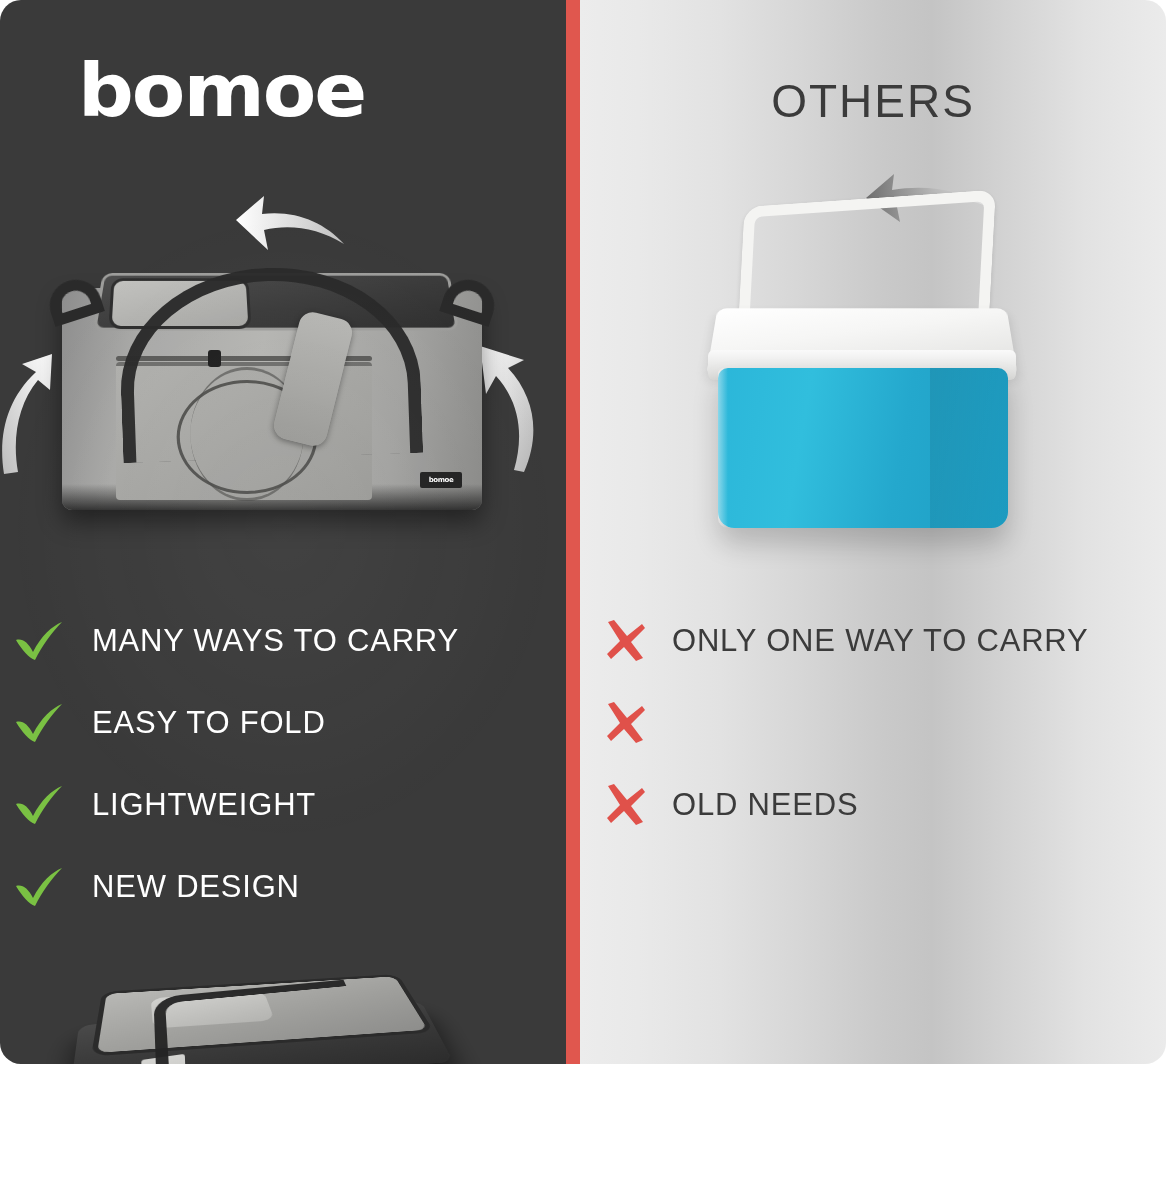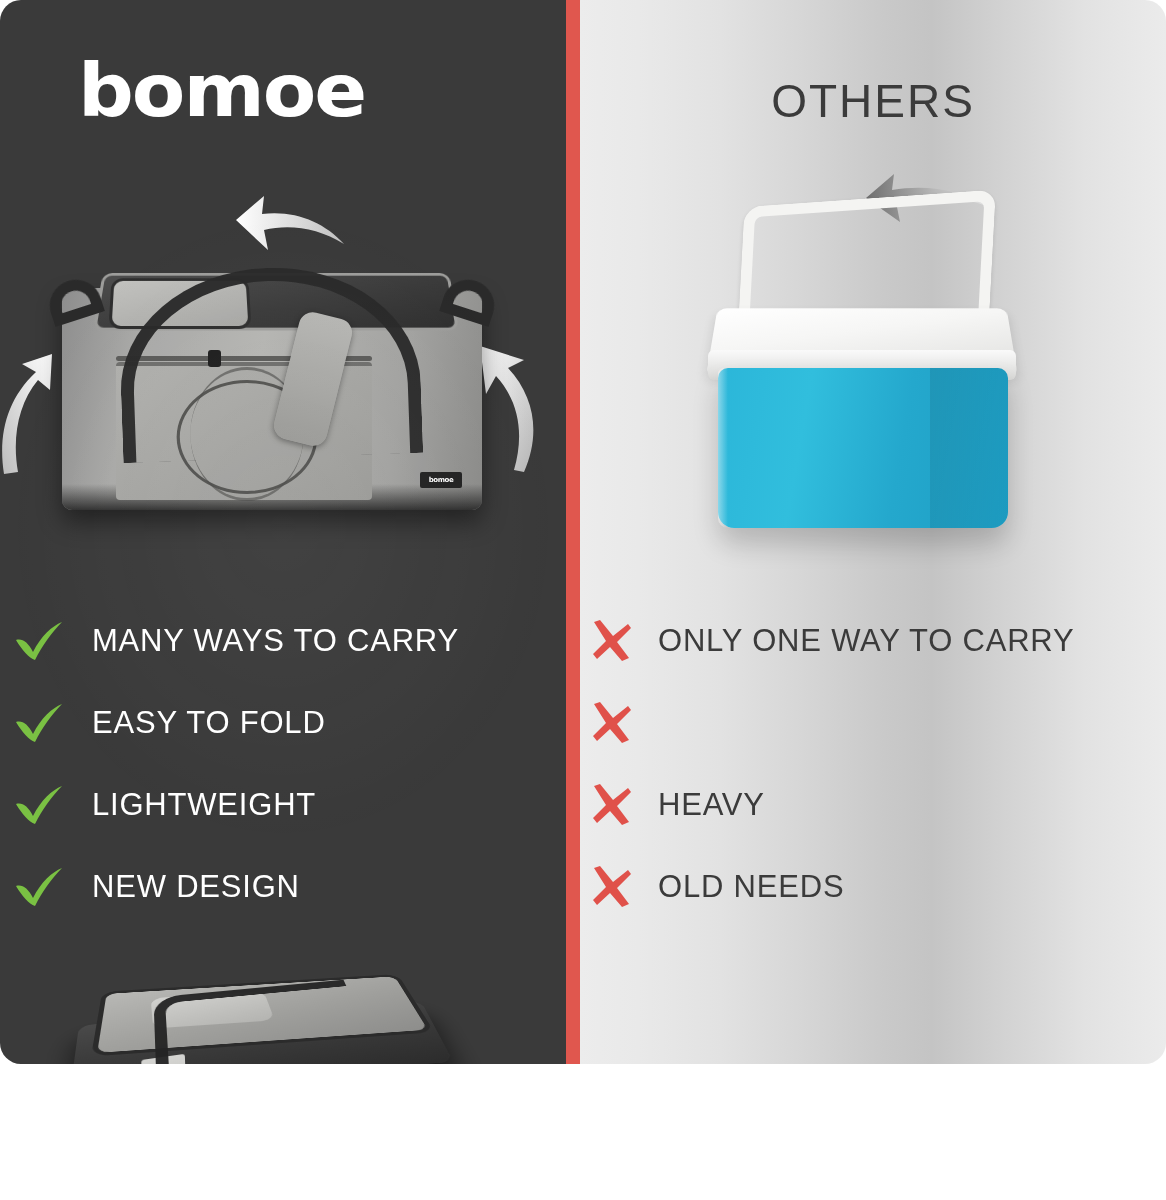--- a/index.html
+++ b/index.html
@@ -372,21 +372,21 @@
     justify-content: center;
   }
   .row .txt {
     font-size: 31px;
     letter-spacing: 0.8px;
     white-space: nowrap;
     font-family: "Liberation Sans", sans-serif;
   }
   .list-left { padding-left: 8px; }
   .list-left .txt { color: #ffffff; padding-left: 22px; }
-  .list-right { padding-left: 0; }
+  .list-right { padding-left: 14px; }
   .list-right .txt { color: #3b3b3b; padding-left: 16px; }
 </style>
 </head>
 <body>
 
 <div class="page">
 
   <div class="panel-left">
 
     <div class="brand-logo">bomoe</div>
@@ -532,28 +532,20 @@
       </div>
 
       <div class="row">
         <span class="mark">
           <svg width="46" height="46" viewBox="0 0 46 46">
             <path d="M6 4 L12 2 L25 18 L40 6 L43 10 L29 24 L41 40 L34 43 L22 29 L9 41 L5 36 L18 23 Z" fill="#e0514a"></path>
           </svg>
         </span>
       </div>
 
-      <div class="row">
-        <span class="mark">
-          <svg width="46" height="46" viewBox="0 0 46 46">
-            <path d="M6 4 L12 2 L25 18 L40 6 L43 10 L29 24 L41 40 L34 43 L22 29 L9 41 L5 36 L18 23 Z" fill="#e0514a"></path>
-          </svg>
-        </span>
-        <span class="txt">HEAVY</span>
-      </div>
 
       <div class="row">
         <span class="mark">
           <svg width="46" height="46" viewBox="0 0 46 46">
             <path d="M6 4 L12 2 L25 18 L40 6 L43 10 L29 24 L41 40 L34 43 L22 29 L9 41 L5 36 L18 23 Z" fill="#e0514a"></path>
           </svg>
         </span>
         <span class="txt">OLD NEEDS</span>
       </div>
     </div>

